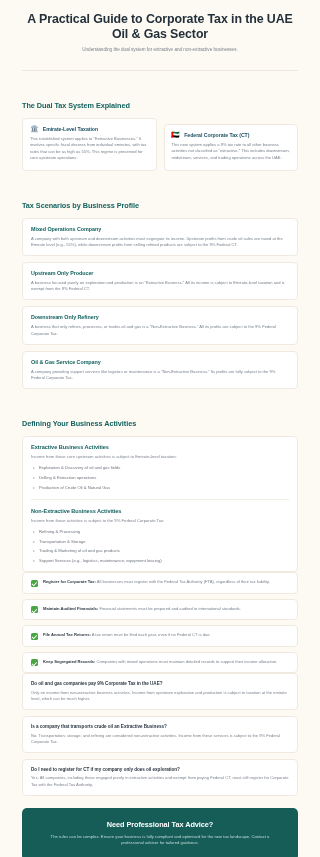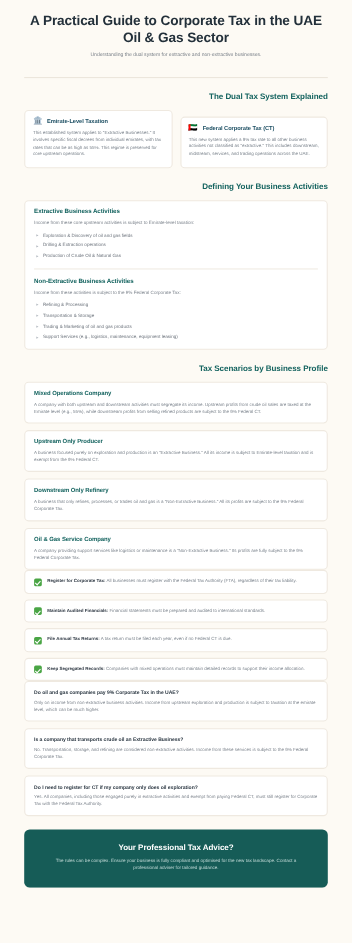--- a/index.html
+++ b/index.html
@@ -34,26 +34,26 @@
   }
   .rule {
     height: 1px;
     background: #ece6dc;
     margin: 8px 22px 0;
   }
 
   
   .section { padding: 0 22px; }
   .section-title {
-    text-align: right;
+    text-align: left;
     font-size: 7.3px;
     font-weight: bold;
     color: #14635f;
     letter-spacing: -0.05px;
-    margin: 12px 0 8px;
+    margin: 30px 0 8px;
   }
 
   
   .card {
     background: #ffffff;
     border: 1px solid #efe9e0;
     border-radius: 4px;
     padding: 7px 8px;
   }
   .card + .card { margin-top: 6px; }
@@ -245,20 +245,40 @@
         <div class="card-head">
           <span class="emoji">🇦🇪</span>
           <span class="ttl">Federal Corporate Tax (CT)</span>
         </div>
         <div class="card-body">This new system applies a 9% tax rate to all other business activities not classified as "extractive." This includes downstream, midstream, services, and trading operations across the UAE.</div>
       </div>
     </div>
   </div>
 
   <div class="section">
+    <div class="section-title">Tax Scenarios by Business Profile</div>
+    <div class="card">
+      <div class="scn-title">Mixed Operations Company</div>
+      <div class="scn-body">A company with both upstream and downstream activities must segregate its income. Upstream profits from crude oil sales are taxed at the Emirate level (e.g., 55%), while downstream profits from selling refined products are subject to the 9% Federal CT.</div>
+    </div>
+    <div class="card">
+      <div class="scn-title">Upstream Only Producer</div>
+      <div class="scn-body">A business focused purely on exploration and production is an "Extractive Business." All its income is subject to Emirate-level taxation and is exempt from the 9% Federal CT.</div>
+    </div>
+    <div class="card">
+      <div class="scn-title">Downstream Only Refinery</div>
+      <div class="scn-body">A business that only refines, processes, or trades oil and gas is a "Non-Extractive Business." All its profits are subject to the 9% Federal Corporate Tax.</div>
+    </div>
+    <div class="card">
+      <div class="scn-title">Oil &amp; Gas Service Company</div>
+      <div class="scn-body">A company providing support services like logistics or maintenance is a "Non-Extractive Business." Its profits are fully subject to the 9% Federal Corporate Tax.</div>
+    </div>
+  </div>
+
+  <div class="section">
     <div class="section-title">Defining Your Business Activities</div>
     <div class="card">
       <div>
         <div class="block-title">Extractive Business Activities</div>
         <div class="block-intro">Income from these core upstream activities is subject to Emirate-level taxation:</div>
         <ul class="bullets">
           <li>Exploration &amp; Discovery of oil and gas fields</li>
           <li>Drilling &amp; Extraction operations</li>
           <li>Production of Crude Oil &amp; Natural Gas</li>
         </ul>
@@ -271,40 +291,20 @@
           <li>Refining &amp; Processing</li>
           <li>Transportation &amp; Storage</li>
           <li>Trading &amp; Marketing of oil and gas products</li>
           <li>Support Services (e.g., logistics, maintenance, equipment leasing)</li>
         </ul>
       </div>
     </div>
   </div>
 
   <div class="section">
-    <div class="section-title">Tax Scenarios by Business Profile</div>
-    <div class="card">
-      <div class="scn-title">Mixed Operations Company</div>
-      <div class="scn-body">A company with both upstream and downstream activities must segregate its income. Upstream profits from crude oil sales are taxed at the Emirate level (e.g., 55%), while downstream profits from selling refined products are subject to the 9% Federal CT.</div>
-    </div>
-    <div class="card">
-      <div class="scn-title">Upstream Only Producer</div>
-      <div class="scn-body">A business focused purely on exploration and production is an "Extractive Business." All its income is subject to Emirate-level taxation and is exempt from the 9% Federal CT.</div>
-    </div>
-    <div class="card">
-      <div class="scn-title">Downstream Only Refinery</div>
-      <div class="scn-body">A business that only refines, processes, or trades oil and gas is a "Non-Extractive Business." All its profits are subject to the 9% Federal Corporate Tax.</div>
-    </div>
-    <div class="card">
-      <div class="scn-title">Oil &amp; Gas Service Company</div>
-      <div class="scn-body">A company providing support services like logistics or maintenance is a "Non-Extractive Business." Its profits are fully subject to the 9% Federal Corporate Tax.</div>
-    </div>
-  </div>
-
-  <div class="section">
 
     <div class="check-item">
       <span class="check-box"></span>
       <div class="check-text">
         <b>Register for Corporate Tax:</b><span> All businesses must register with the Federal Tax Authority (FTA), regardless of their tax liability.</span>
       </div>
     </div>
 
     <div class="check-item">
       <span class="check-box"></span>
@@ -337,18 +337,18 @@
       <div class="faq-q">Is a company that transports crude oil an Extractive Business?</div>
       <div class="faq-a">No. Transportation, storage, and refining are considered non-extractive activities. Income from these services is subject to the 9% Federal Corporate Tax.</div>
     </div>
     <div class="card">
       <div class="faq-q">Do I need to register for CT if my company only does oil exploration?</div>
       <div class="faq-a">Yes. All companies, including those engaged purely in extractive activities and exempt from paying Federal CT, must still register for Corporate Tax with the Federal Tax Authority.</div>
     </div>
   </div>
 
   <div class="cta">
-    <h3>Your Professional Tax Advice?</h3>
+    <h3>Need Professional Tax Advice?</h3>
     <p>The rules can be complex. Ensure your business is fully compliant and optimised for the new tax landscape. Contact a professional adviser for tailored guidance.</p>
 
   </div>
 
 </div>
 
 </body></html>

